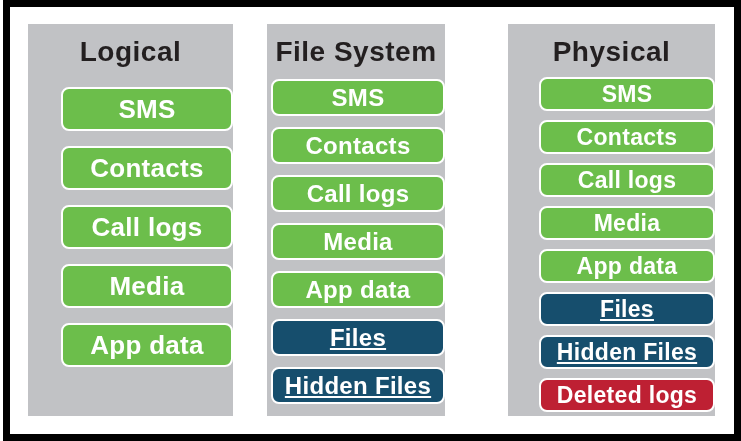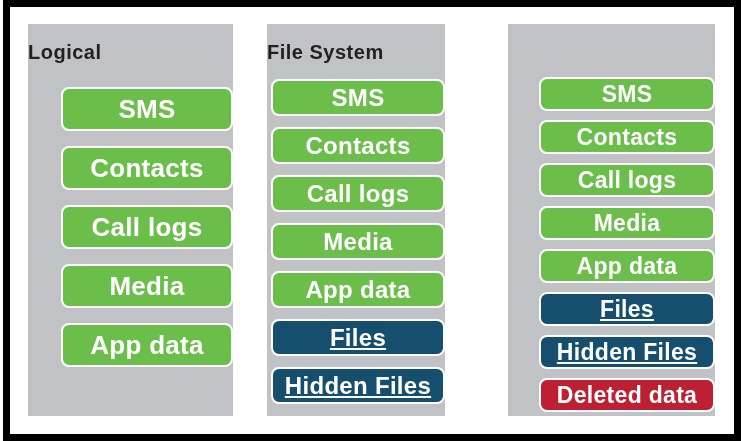--- a/index.html
+++ b/index.html
@@ -28,22 +28,23 @@
     height: 392px;
     background: var(--panel, #C1C2C5);
   }
   #col-logical     { left: 28px;  width: 205px; }
   #col-filesystem  { left: 267px; width: 178px; }
   #col-physical    { left: 508px; width: 207px; }
   .title {
     position: absolute;
     top: 13px;
     left: 0; right: 0;
+    text-align: center;
     font-weight: bold;
-    font-size: 20px;
+    font-size: 28px;
     line-height: 30px;
     color: var(--title, #231F20);
     letter-spacing: 0.5px;
   }
   .boxes {
     position: absolute;
     left: 0; right: 0;
     display: flex;
     flex-direction: column;
     align-items: flex-end;
@@ -95,25 +96,26 @@
       <div class="box green">Contacts</div>
       <div class="box green">Call logs</div>
       <div class="box green">Media</div>
       <div class="box green">App data</div>
       <div class="box navy">Files</div>
       <div class="box navy">Hidden Files</div>
     </div>
   </div>
 
   <div class="panel col3" id="col-physical">
+    <div class="title">Physical</div>
     <div class="boxes">
       <div class="box green">SMS</div>
       <div class="box green">Contacts</div>
       <div class="box green">Call logs</div>
       <div class="box green">Media</div>
       <div class="box green">App data</div>
       <div class="box navy">Files</div>
       <div class="box navy">Hidden Files</div>
-      <div class="box red">Deleted data</div>
+      <div class="box red">Deleted logs</div>
     </div>
   </div>
 
 </div>
 
 </body></html>

